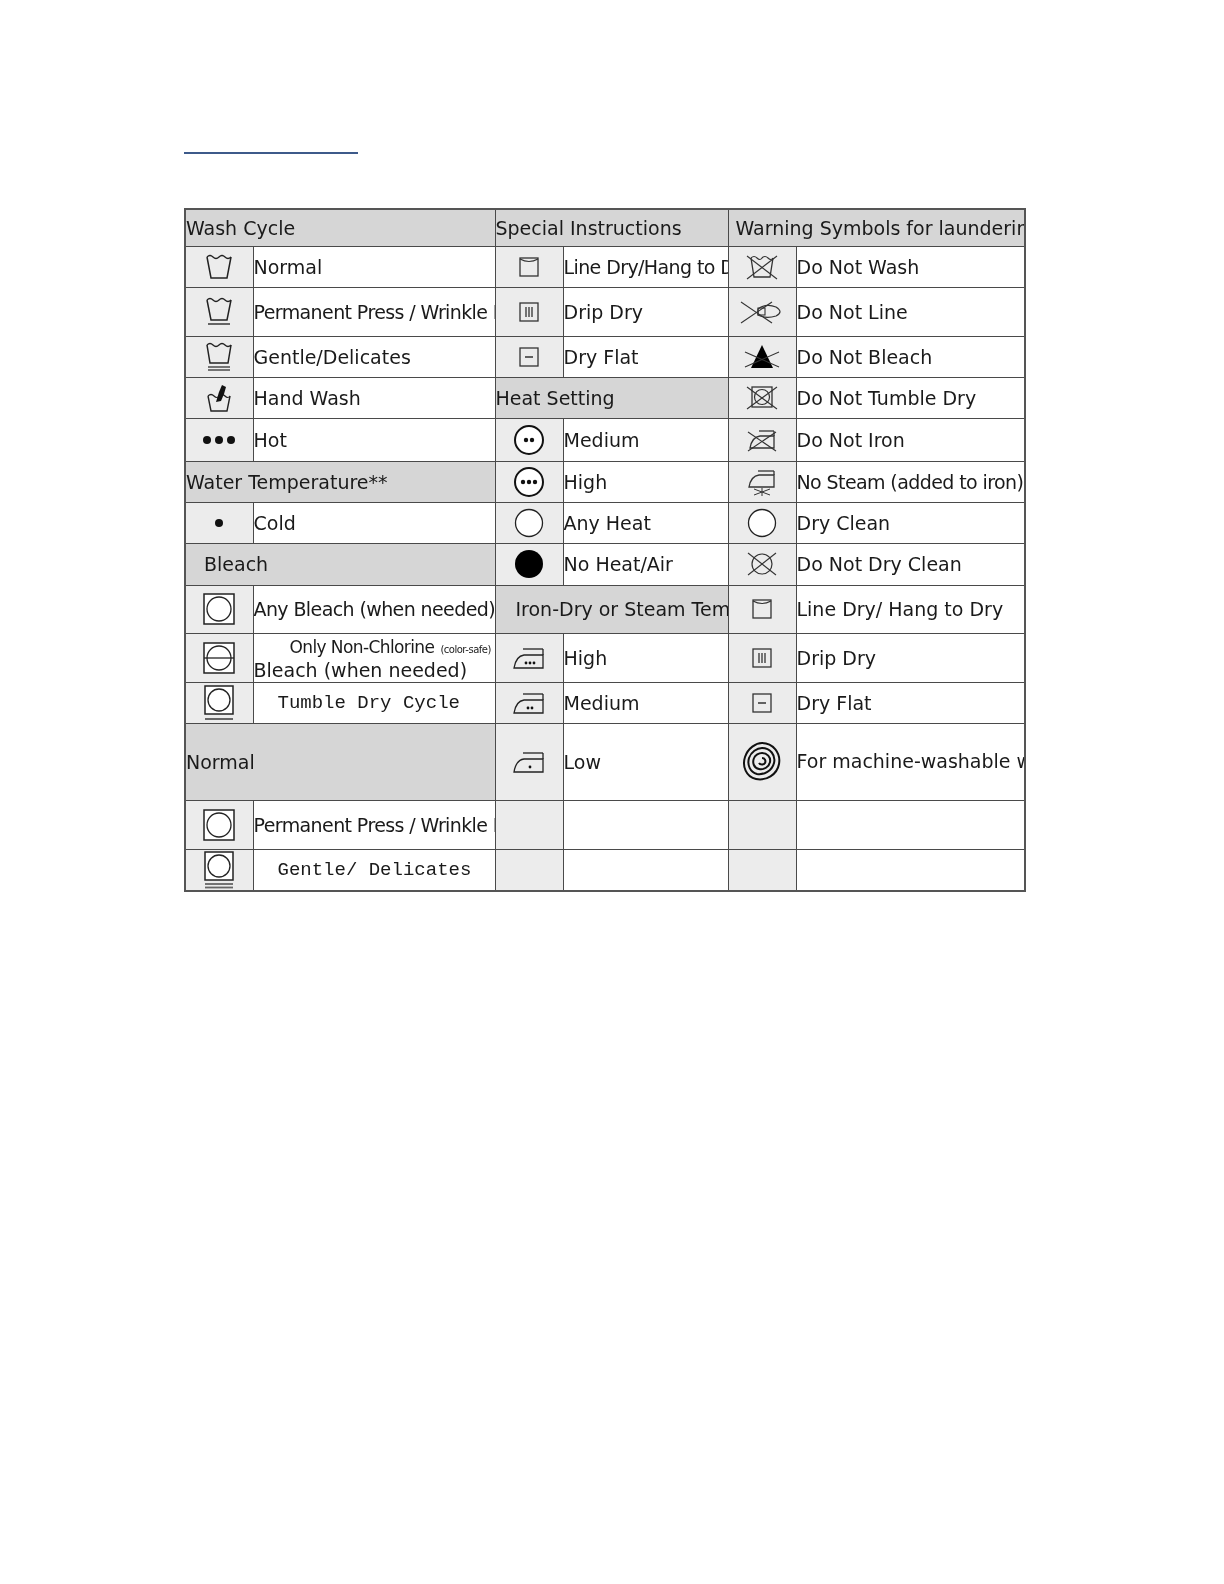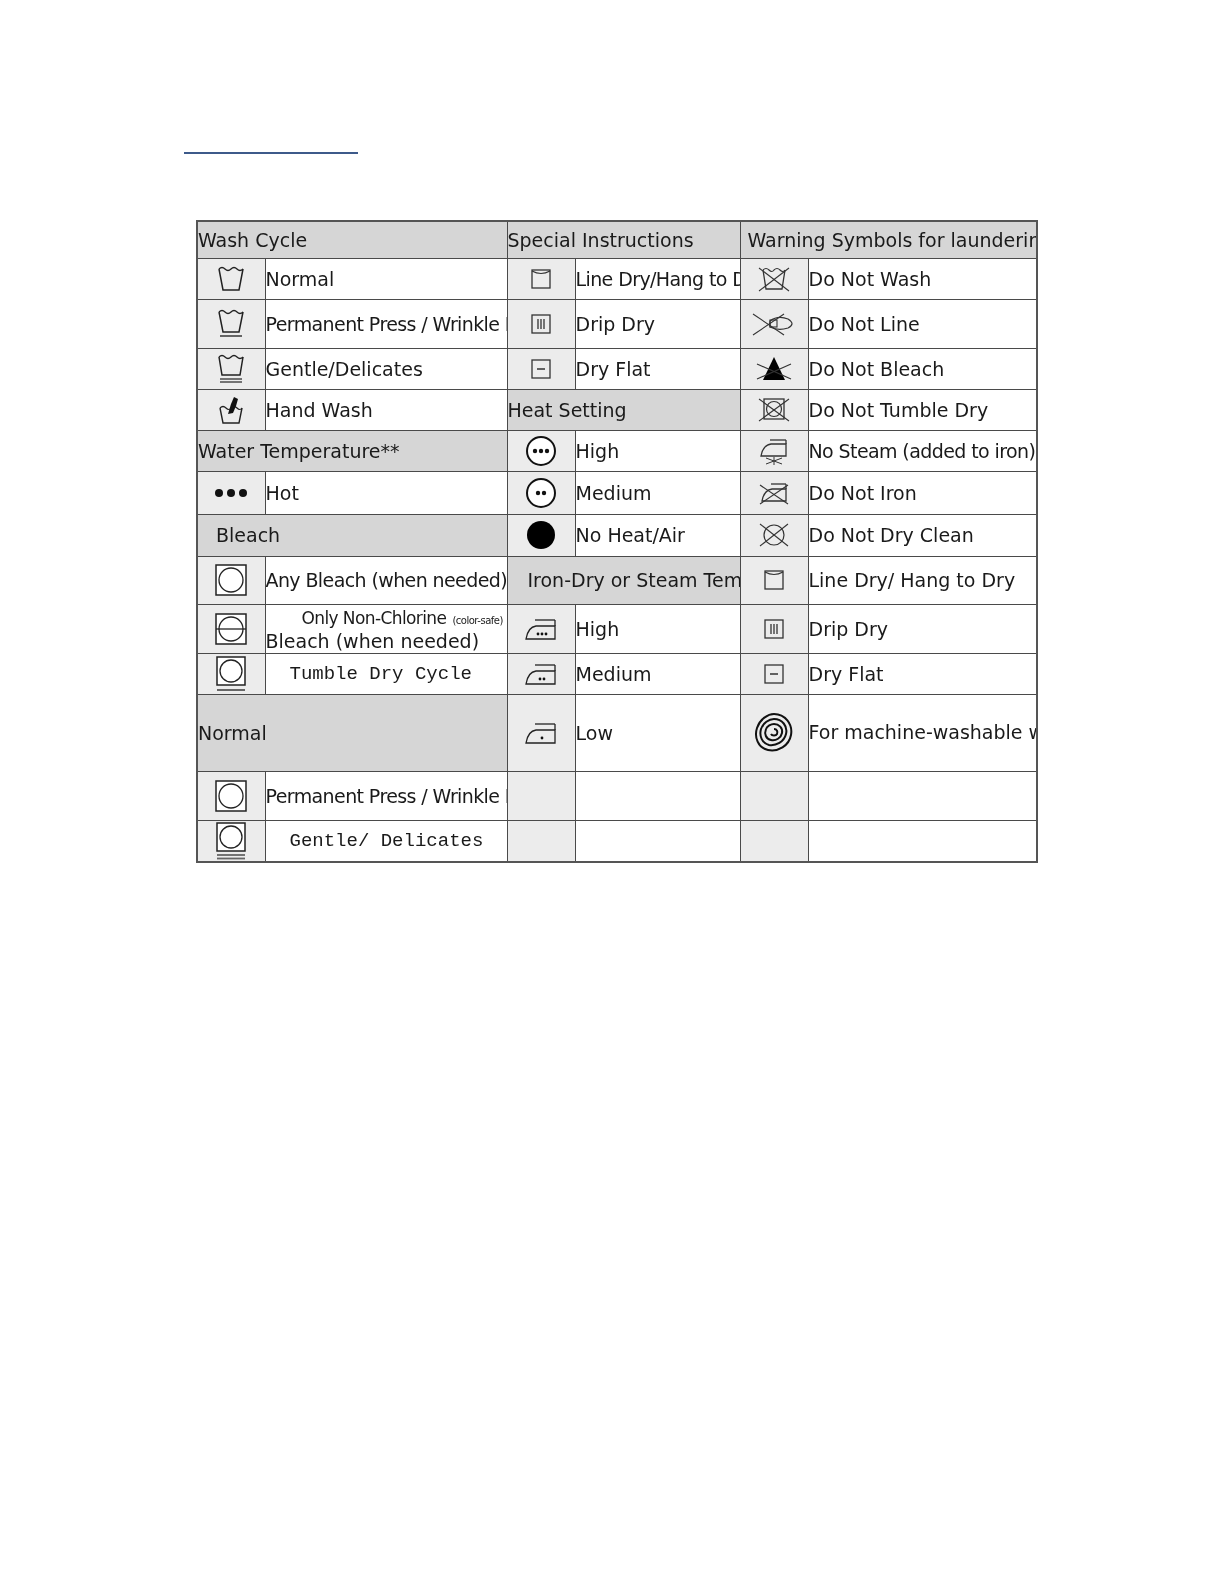--- a/index.html
+++ b/index.html
@@ -1,22 +1,22 @@
 <!DOCTYPE html>
 <html><head>
 <meta charset="utf-8">
 <style>
   html, body { margin: 0; padding: 0; background: #ffffff; }
   body { width: 1224px; height: 1584px; position: relative; overflow: hidden;
          font-family: "DejaVu Sans", sans-serif; color: #1a1a1a; }
   .top-link { position: absolute; left: 184px; top: 152px; width: 174px; height: 2px;
               background: #3d5a8a; }
-  table.laundry { position: absolute; left: 184px; top: 220px; width: 840px;
+  table.laundry { position: absolute; left: 184px; top: 208px; width: 840px;
                   border-collapse: collapse; table-layout: fixed;
-                  border: 2px solid #555; margin-left: 12px; }
+                  border: 2px solid #555; }
   table.laundry td { border: 1.5px solid #4a4a4a; padding: 0; vertical-align: middle;
                      font-size: 19px; line-height: 20px; overflow: hidden; white-space: nowrap; }
   td.hdr { background: #d6d6d6; padding-left: 9px; }
   td.icon { background: #ececec; text-align: center; }
   td.lbl { background: #ffffff; padding-left: 3px; }
   td.blank-icon { background: #ececec; }
   td.blank-lbl { background: #ffffff; }
   .small { font-size: 17px; letter-spacing: -0.6px; padding-left: 36px; }
   .tiny { font-size: 10px; letter-spacing: -0.5px; }
   .indent { padding-left: 24px !important; font-family: Liberation Mono, monospace; }
@@ -142,20 +142,49 @@
         <svg width="36" height="28" viewBox="0 0 36 28">
             <rect x="8" y="3" width="20" height="20" fill="none" stroke="#333" stroke-width="1.3"></rect>
             <circle cx="18" cy="13" r="7.5" fill="none" stroke="#333" stroke-width="1.2"></circle>
             <line x1="3" y1="3" x2="33" y2="25" stroke="#333" stroke-width="1.1"></line>
             <line x1="33" y1="3" x2="3" y2="25" stroke="#333" stroke-width="1.1"></line>
           </svg>
       </td>
       <td class="lbl">Do Not Tumble Dry</td>
     </tr>
 
+    <tr style="height:43px">
+      <td class="icon">
+        <svg width="40" height="12" viewBox="0 0 40 12">
+            <circle cx="8" cy="6" r="4" fill="#111"></circle>
+            <circle cx="20" cy="6" r="4" fill="#111"></circle>
+            <circle cx="32" cy="6" r="4" fill="#111"></circle>
+          </svg>
+      </td>
+      <td class="lbl">Hot</td>
+      <td class="icon">
+        <svg width="34" height="34" viewBox="0 0 34 34">
+            <circle cx="17" cy="17" r="14" fill="#fff" stroke="#111" stroke-width="2"></circle>
+            <circle cx="14" cy="17" r="2.2" fill="#111"></circle>
+            <circle cx="20" cy="17" r="2.2" fill="#111"></circle>
+          </svg>
+      </td>
+      <td class="lbl">Medium</td>
+      <td class="icon">
+        <svg width="36" height="28" viewBox="0 0 36 28">
+            <path d="M6 22 Q8 11 16 10 L30 10 L30 22 Z" fill="none" stroke="#333" stroke-width="1.3"></path>
+            <line x1="15" y1="5" x2="30" y2="5" stroke="#333" stroke-width="1.3"></line>
+            <line x1="30" y1="5" x2="30" y2="10" stroke="#333" stroke-width="1.3"></line>
+            <line x1="4" y1="6" x2="32" y2="25" stroke="#333" stroke-width="1.1"></line>
+            <line x1="32" y1="6" x2="4" y2="25" stroke="#333" stroke-width="1.1"></line>
+          </svg>
+      </td>
+      <td class="lbl">Do Not Iron</td>
+    </tr>
+
     <tr style="height:41px">
       <td class="hdr" colspan="2">Water Temperature**</td>
       <td class="icon">
         <svg width="34" height="34" viewBox="0 0 34 34">
             <circle cx="17" cy="17" r="14" fill="#fff" stroke="#111" stroke-width="2"></circle>
             <circle cx="11" cy="17" r="2.2" fill="#111"></circle>
             <circle cx="17" cy="17" r="2.2" fill="#111"></circle>
             <circle cx="23" cy="17" r="2.2" fill="#111"></circle>
           </svg>
       </td>
@@ -166,50 +195,41 @@
             <line x1="14" y1="4" x2="30" y2="4" stroke="#333" stroke-width="1.3"></line>
             <line x1="30" y1="4" x2="30" y2="8" stroke="#333" stroke-width="1.3"></line>
             <line x1="10" y1="22" x2="26" y2="28" stroke="#333" stroke-width="1"></line>
             <line x1="26" y1="22" x2="10" y2="28" stroke="#333" stroke-width="1"></line>
             <line x1="18" y1="21" x2="18" y2="29" stroke="#333" stroke-width="1"></line>
           </svg>
       </td>
       <td class="lbl small">No Steam (added to iron)</td>
     </tr>
 
-    <tr style="height:43px">
-      <td class="icon">
-        <svg width="40" height="12" viewBox="0 0 40 12">
-            <circle cx="8" cy="6" r="4" fill="#111"></circle>
-            <circle cx="20" cy="6" r="4" fill="#111"></circle>
-            <circle cx="32" cy="6" r="4" fill="#111"></circle>
-          </svg>
-      </td>
-      <td class="lbl">Hot</td>
-      <td class="icon">
-        <svg width="34" height="34" viewBox="0 0 34 34">
-            <circle cx="17" cy="17" r="14" fill="#fff" stroke="#111" stroke-width="2"></circle>
-            <circle cx="14" cy="17" r="2.2" fill="#111"></circle>
-            <circle cx="20" cy="17" r="2.2" fill="#111"></circle>
-          </svg>
-      </td>
-      <td class="lbl">Medium</td>
-      <td class="icon">
-        <svg width="36" height="28" viewBox="0 0 36 28">
-            <path d="M6 22 Q8 11 16 10 L30 10 L30 22 Z" fill="none" stroke="#333" stroke-width="1.3"></path>
-            <line x1="15" y1="5" x2="30" y2="5" stroke="#333" stroke-width="1.3"></line>
-            <line x1="30" y1="5" x2="30" y2="10" stroke="#333" stroke-width="1.3"></line>
-            <line x1="4" y1="6" x2="32" y2="25" stroke="#333" stroke-width="1.1"></line>
-            <line x1="32" y1="6" x2="4" y2="25" stroke="#333" stroke-width="1.1"></line>
-          </svg>
-      </td>
-      <td class="lbl">Do Not Iron</td>
-    </tr>
-
-
+
+    <tr style="height:41px">
+      <td class="icon">
+        <svg width="12" height="12" viewBox="0 0 12 12">
+            <circle cx="6" cy="6" r="4" fill="#111"></circle>
+          </svg>
+      </td>
+      <td class="lbl">Cold</td>
+      <td class="icon">
+        <svg width="34" height="34" viewBox="0 0 34 34">
+            <circle cx="17" cy="17" r="13.5" fill="#fff" stroke="#222" stroke-width="1.3"></circle>
+          </svg>
+      </td>
+      <td class="lbl">Any Heat</td>
+      <td class="icon">
+        <svg width="34" height="34" viewBox="0 0 34 34">
+            <circle cx="17" cy="17" r="13.5" fill="#fff" stroke="#222" stroke-width="1.3"></circle>
+          </svg>
+      </td>
+      <td class="lbl">Dry Clean</td>
+    </tr>
 
     <tr style="height:42px">
       <td class="hdr hdr-indent" colspan="2">Bleach</td>
       <td class="icon">
         <svg width="34" height="34" viewBox="0 0 34 34">
             <circle cx="17" cy="17" r="14" fill="#000"></circle>
           </svg>
       </td>
       <td class="lbl">No Heat/Air</td>
       <td class="icon">

